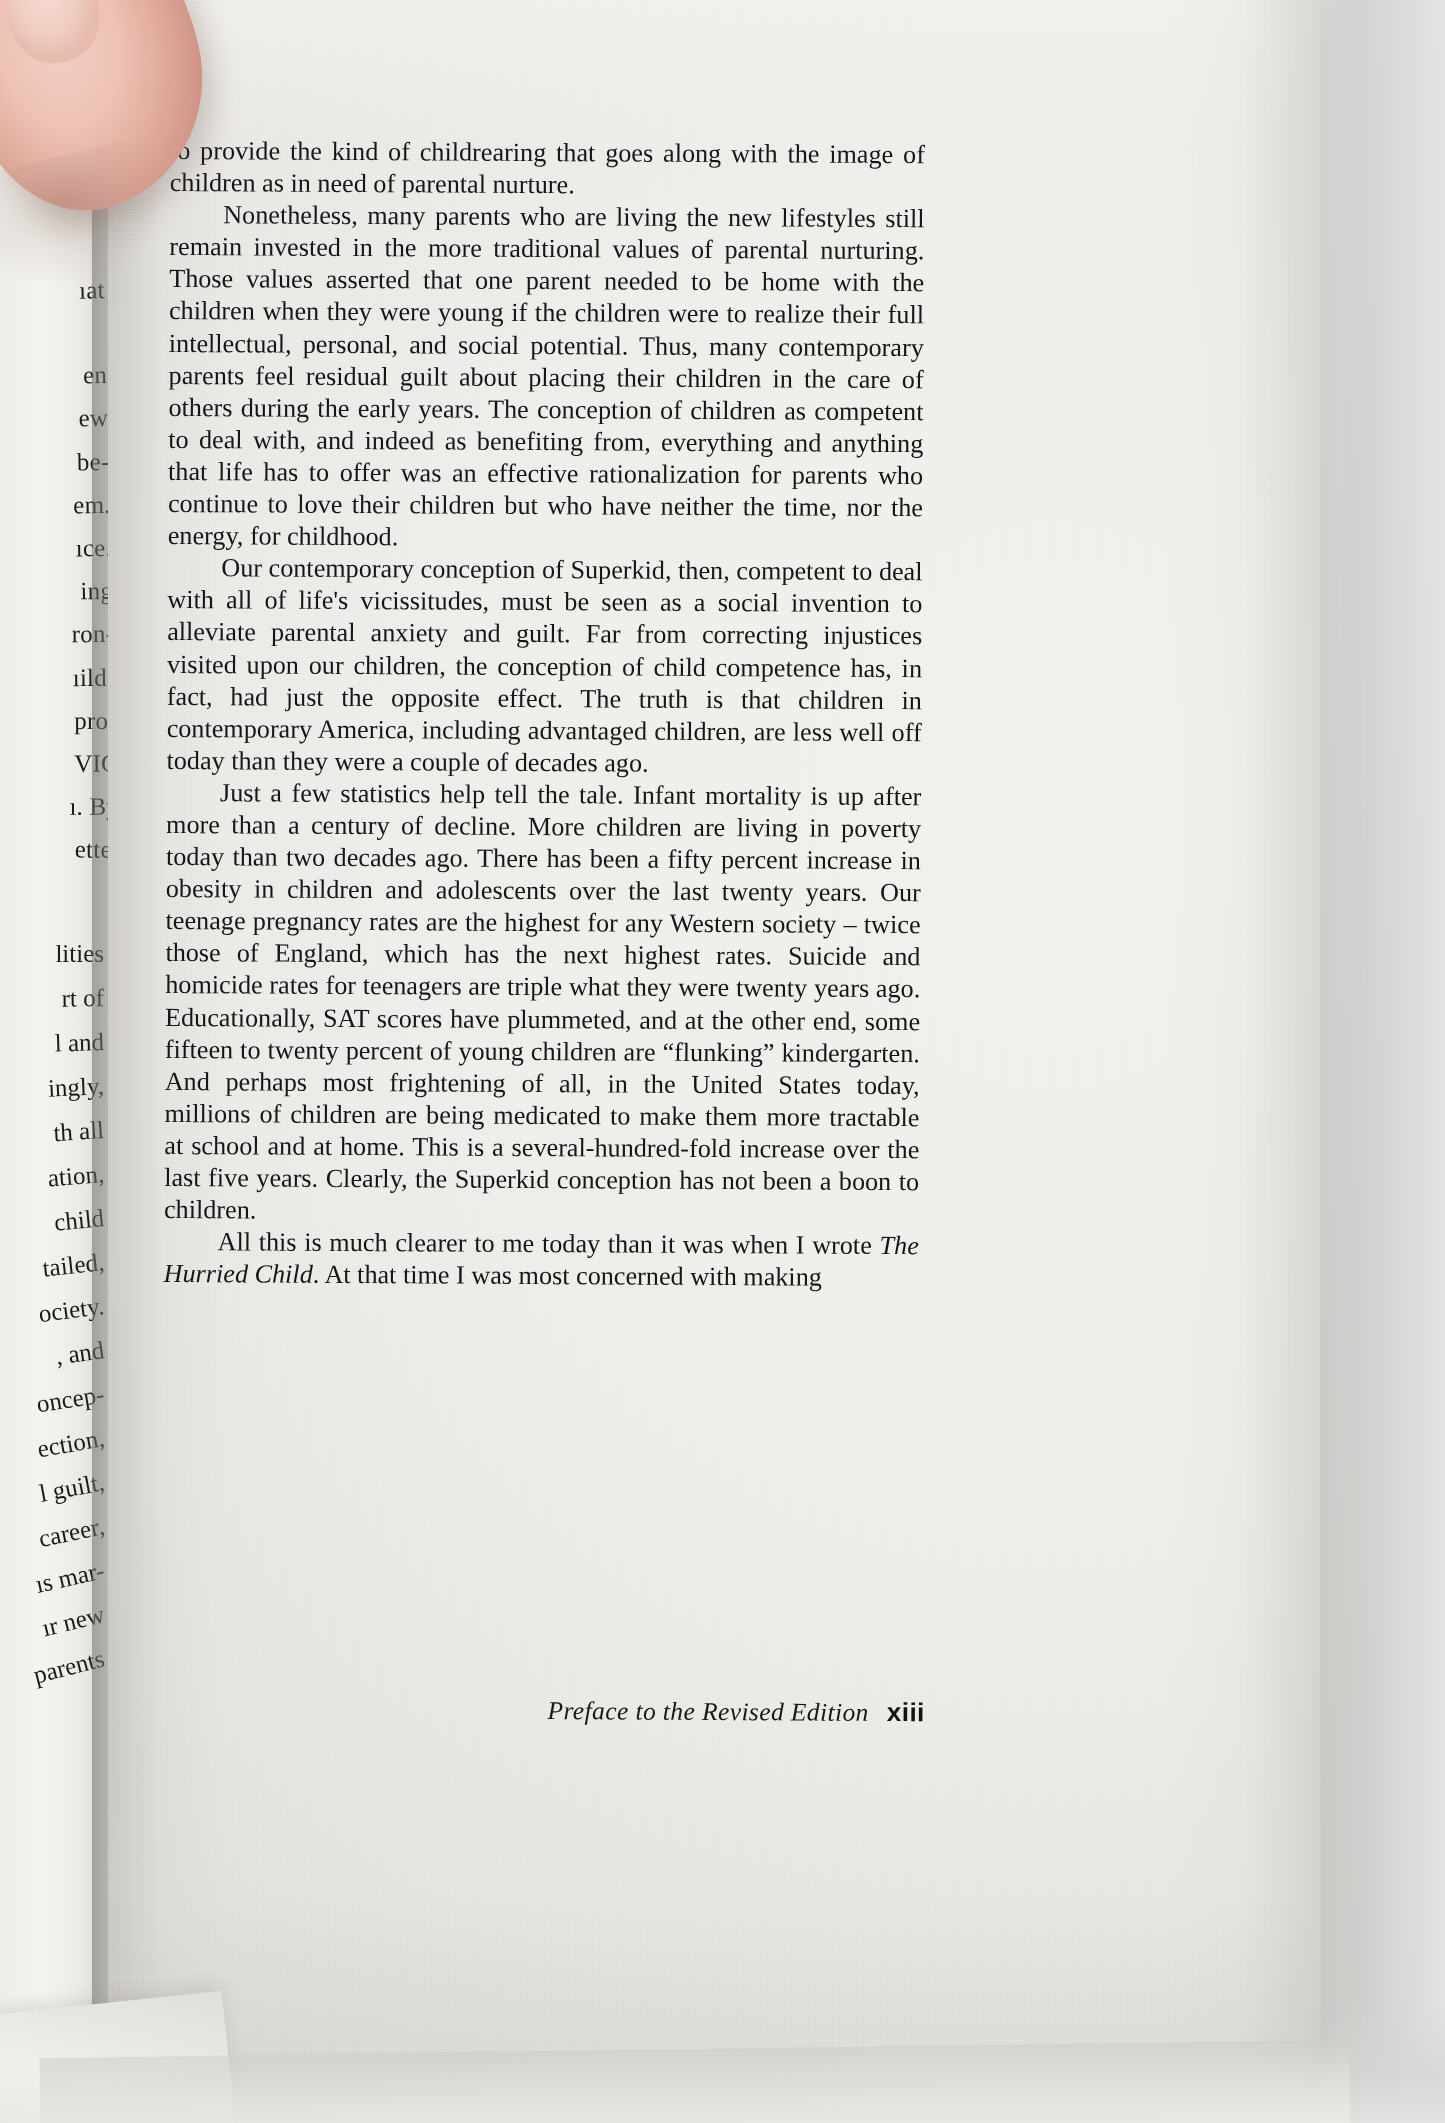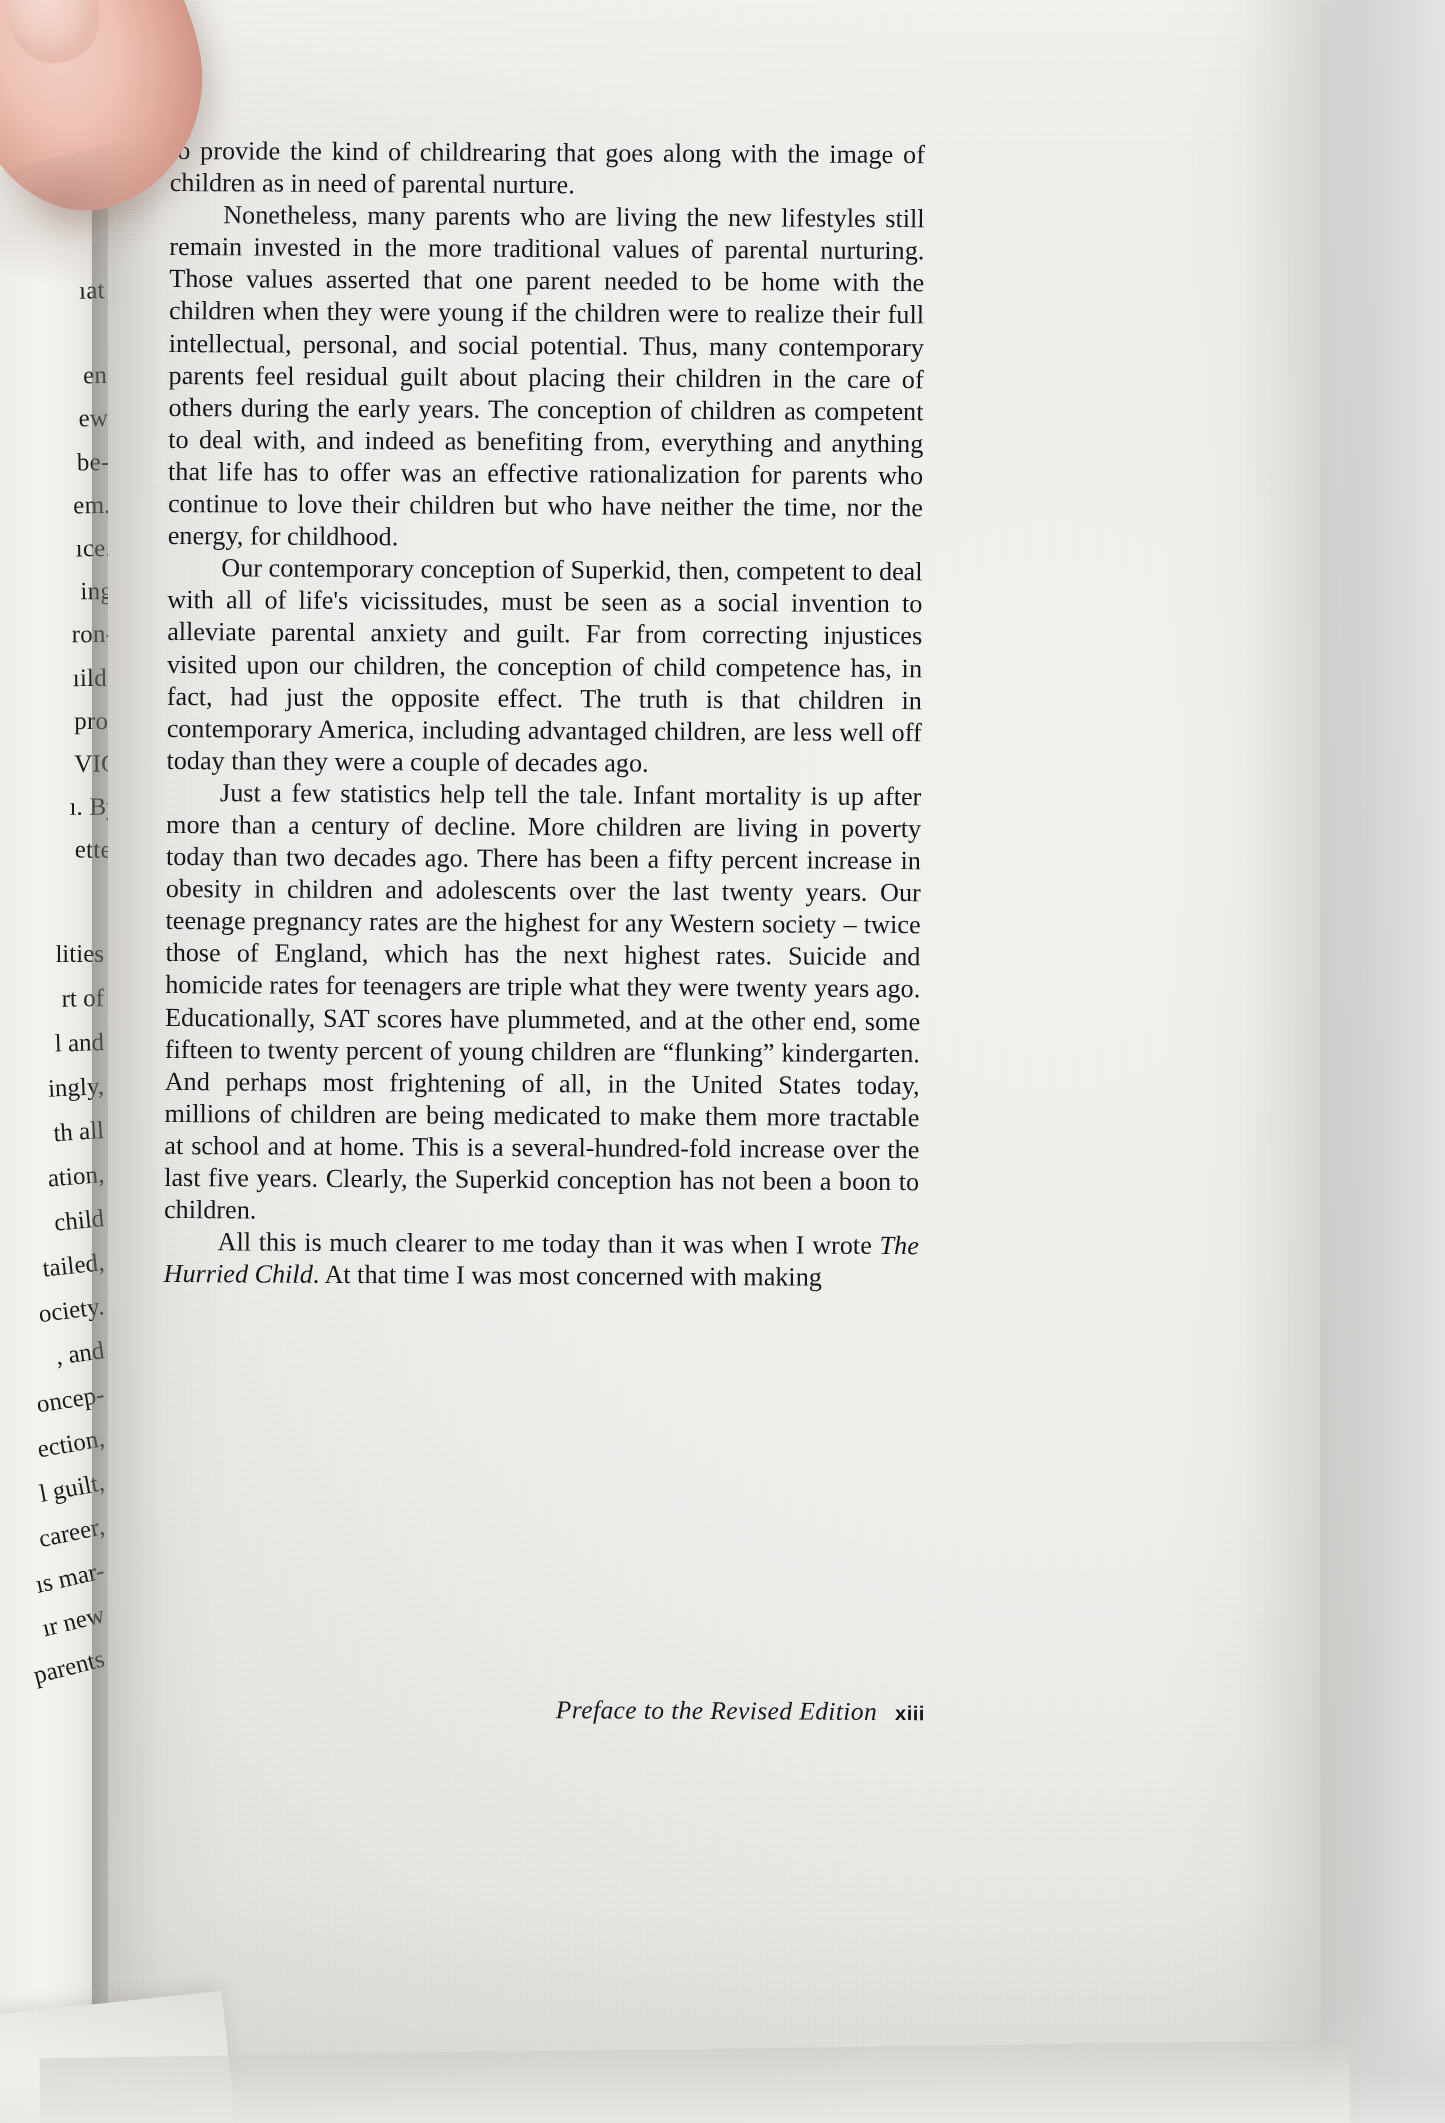--- a/index.html
+++ b/index.html
@@ -161,21 +161,21 @@
     white-space: nowrap;
   }
   .footer .run-head {
     font-style: italic;
     font-size: 25.5px;
     color: #17181c;
     letter-spacing: .4px;
   }
   .footer .folio {
     font-weight: bold;
-    font-size: 20px;
+    font-size: 26px;
     color: #111215;
     margin-left: 18px;
     letter-spacing: .5px;
     font-family: "Liberation Sans", "DejaVu Sans", sans-serif;
   }
 
   
   .thumb {
     position: absolute;
     left: -40px;

